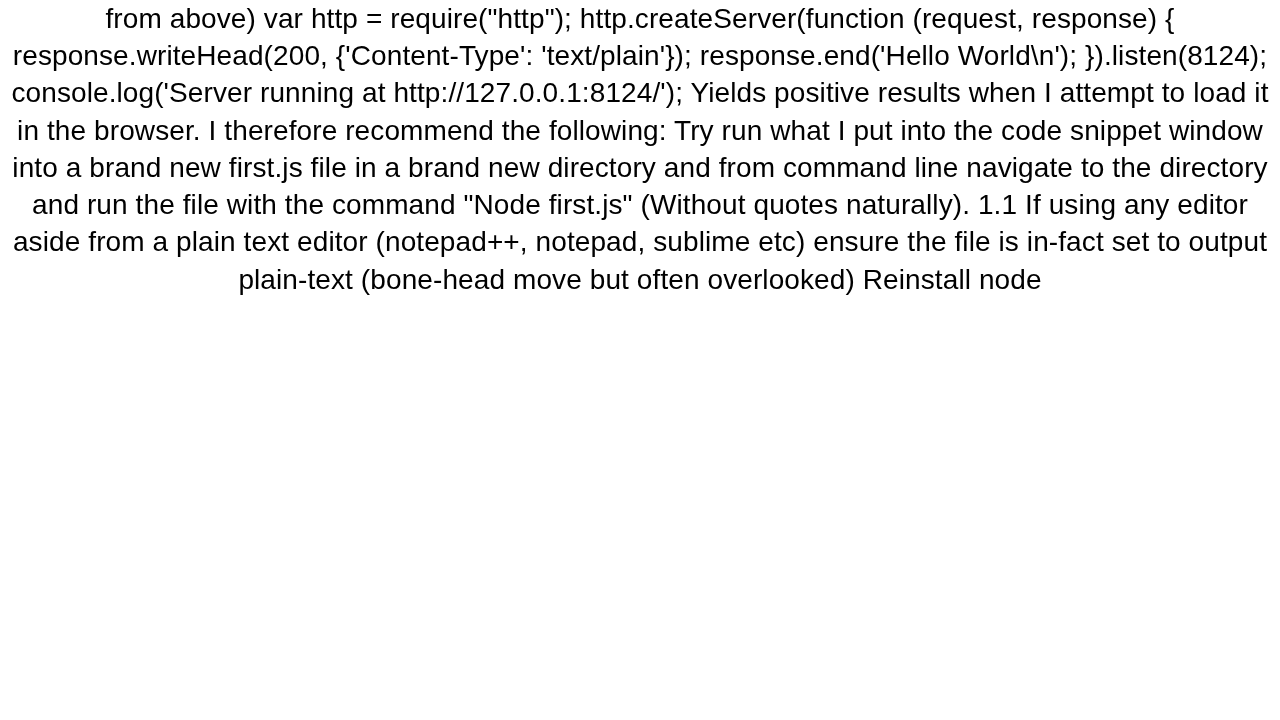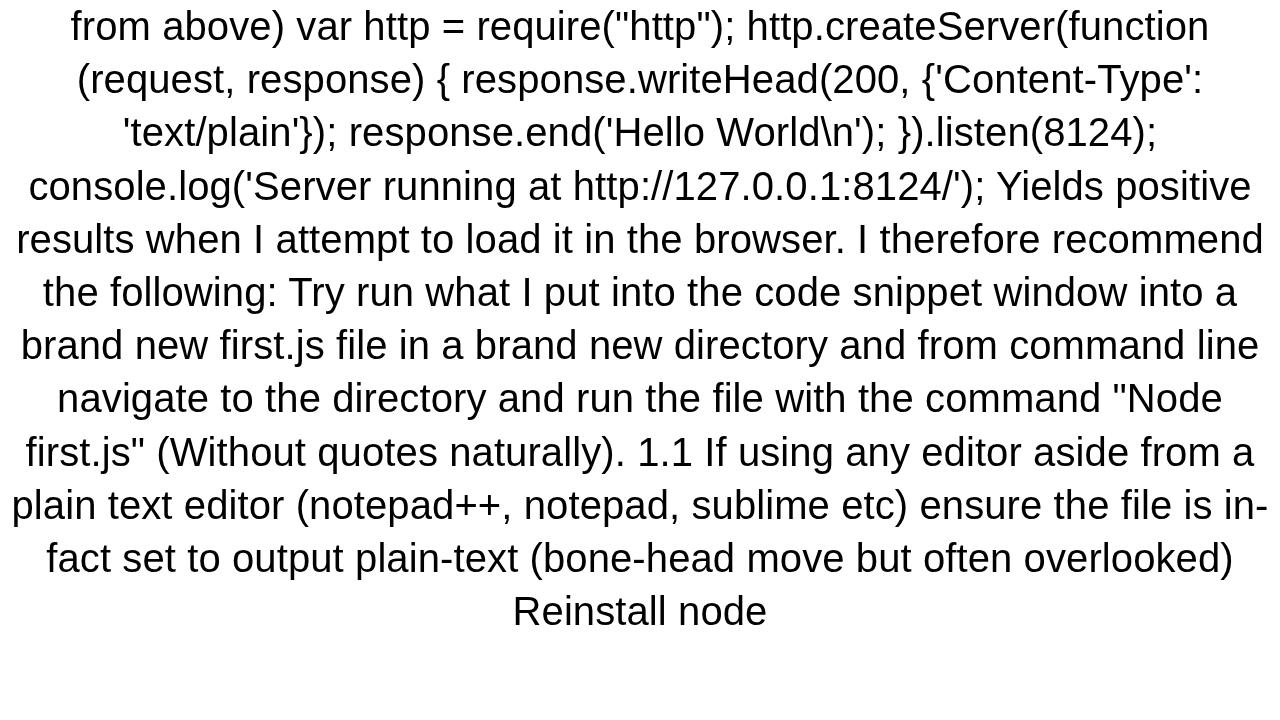--- a/index.html
+++ b/index.html
@@ -10,21 +10,21 @@
     html, body {
       width: 1280px;
       height: 720px;
       background: #ffffff;
       overflow: hidden;
     }
     .content {
       width: 1280px;
       height: 720px;
       font-family: Arial, Helvetica, sans-serif;
-      font-size: 40px;
+      font-size: 28px;
       line-height: 1.33;
       color: #000000;
       text-align: center;
       padding: 0 0px;
       letter-spacing: 0.1px;
     }
   </style>
 </head>
 <body>
 

